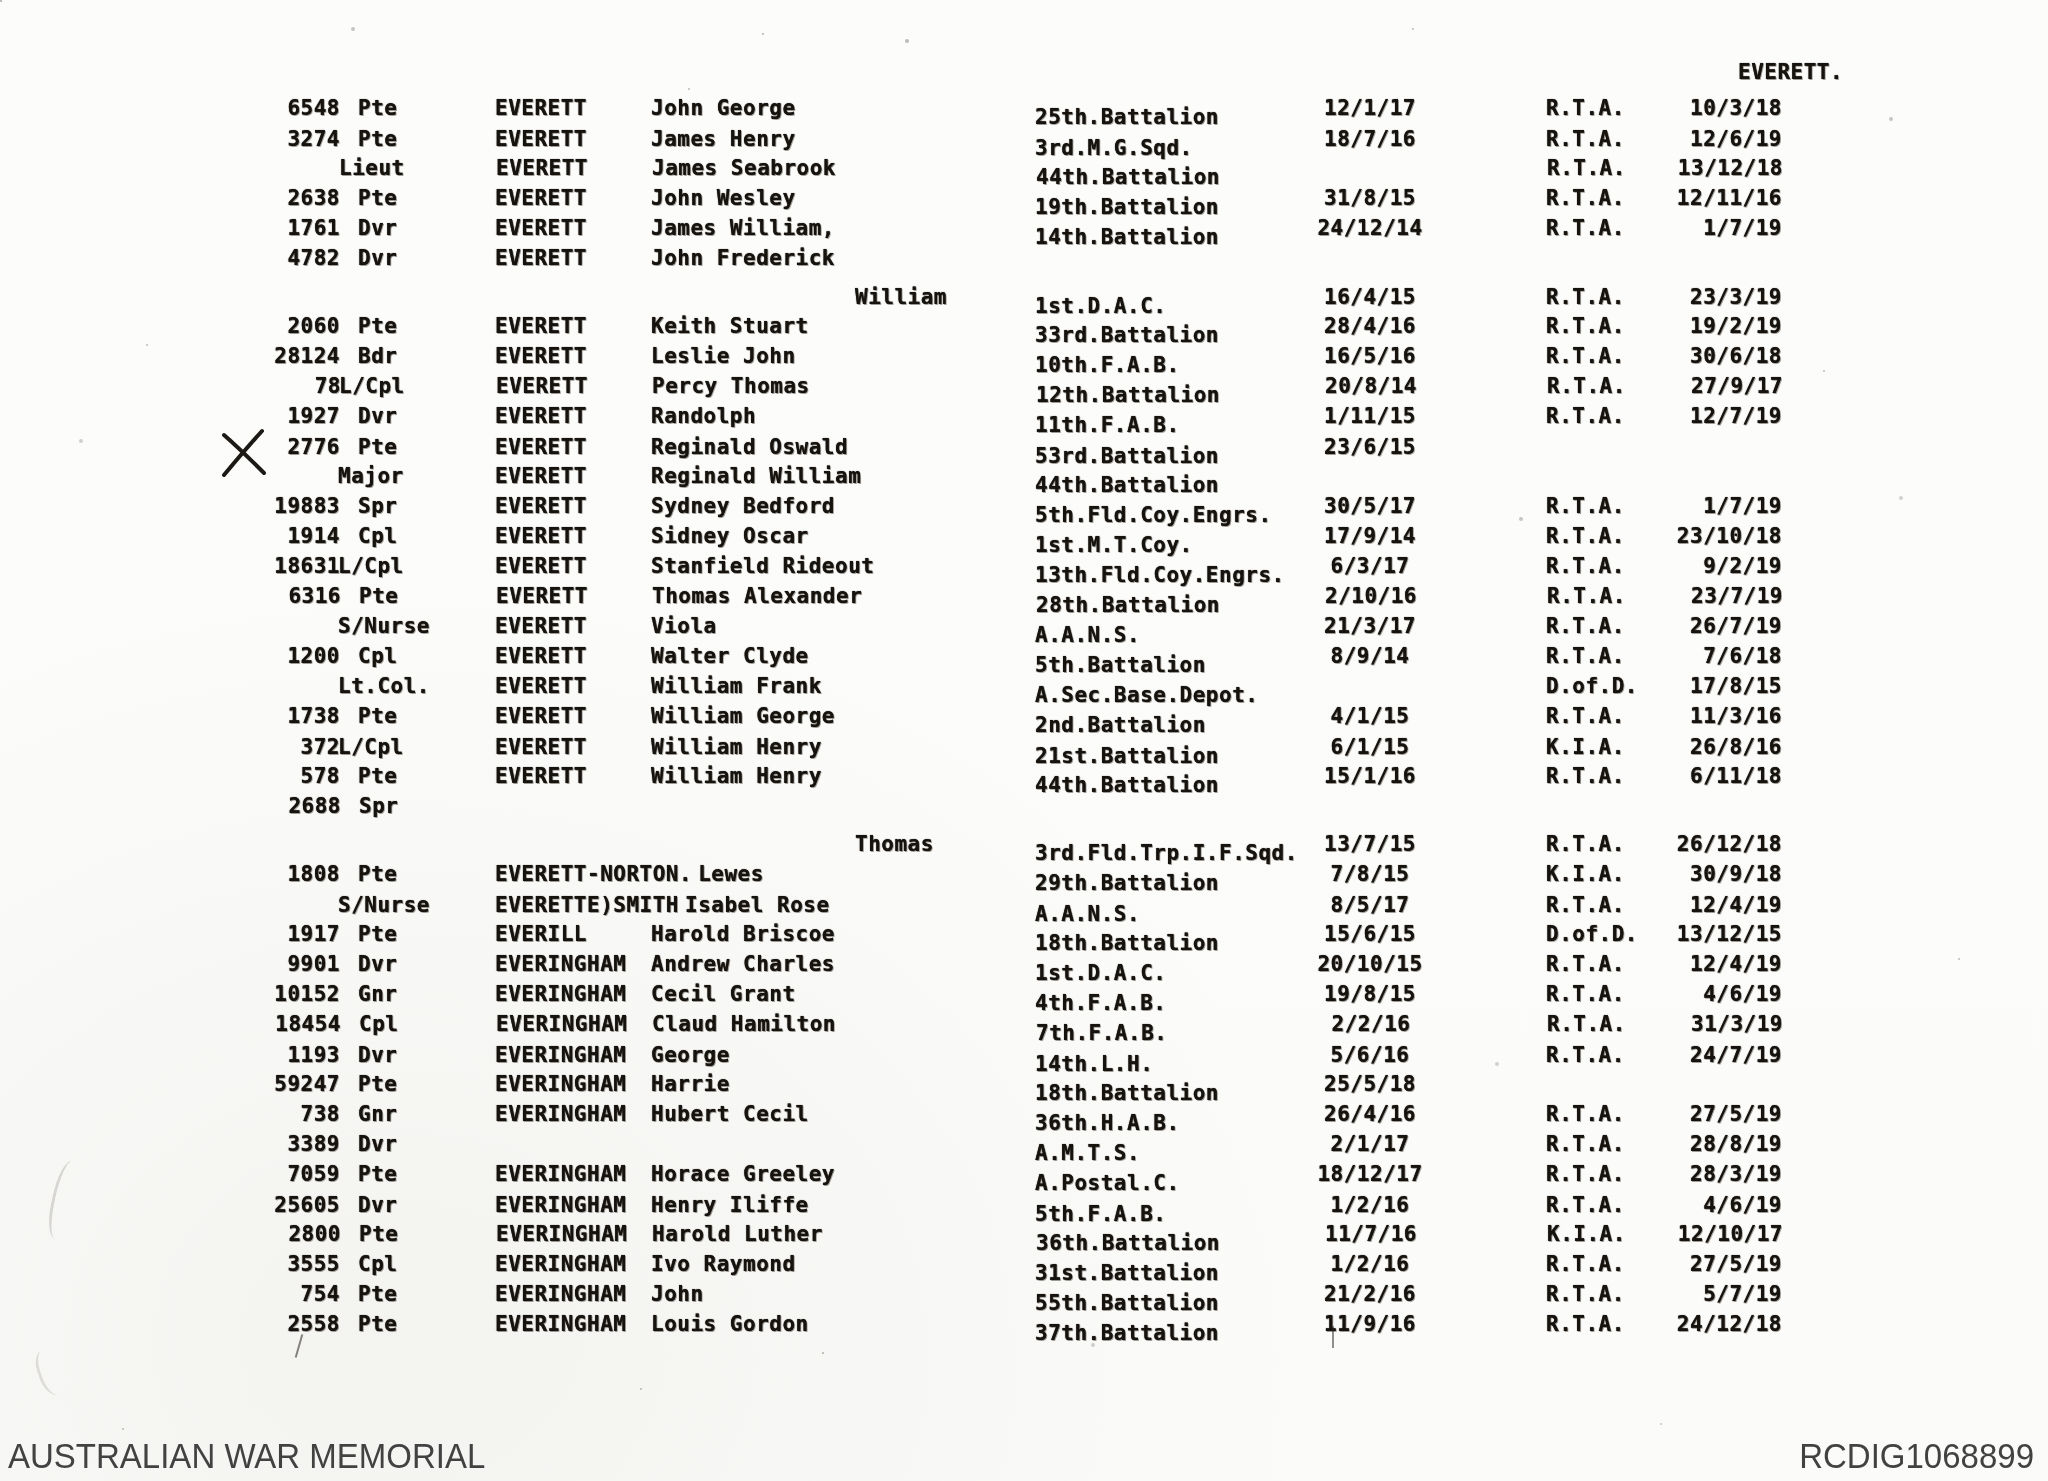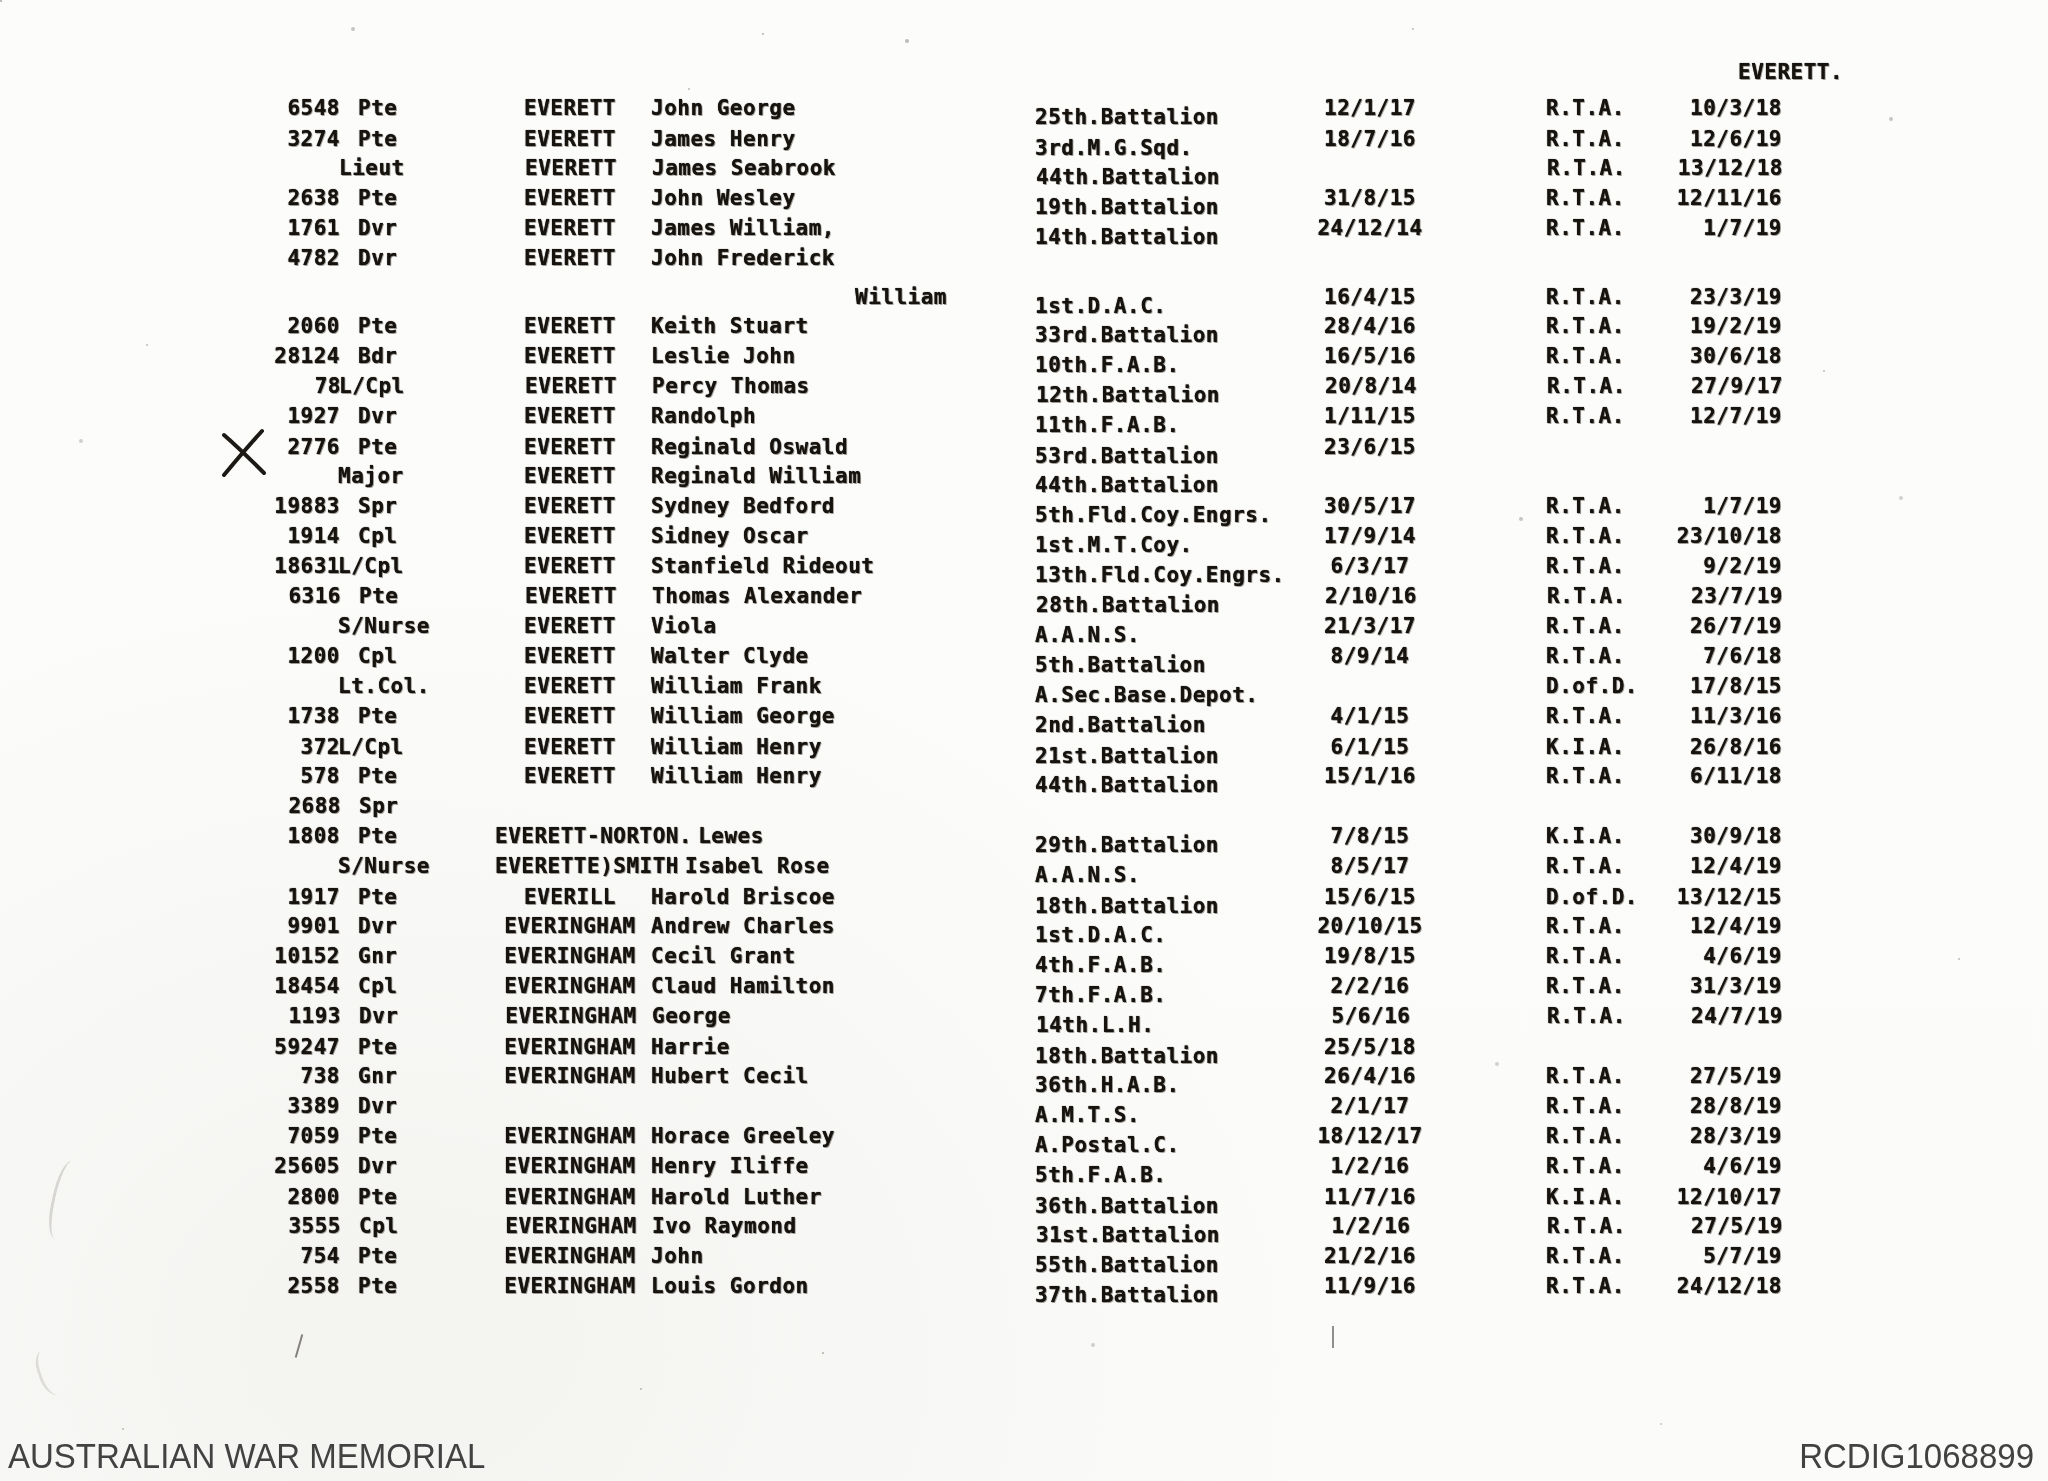--- a/index.html
+++ b/index.html
@@ -30,21 +30,21 @@
   .roll{position:absolute;left:0;top:96px;width:100%;}
   .row{position:relative;height:30px;}
   .row.cont{margin-top:8px;}
   .row:nth-child(5n+2){transform:translateY(1px);}
   .row:nth-child(7n+3){transform:translateX(1px);}
   .num{position:absolute;left:120px;width:220px;text-align:right;}
   .rank{position:absolute;left:358px;}
   .rank.long{left:338px;}
   .nameblock{position:absolute;left:495px;white-space:nowrap;}
   .cont .nameblock{left:855px;}
-  .surname{display:inline-block;min-width:150px;text-align:center;}
+  .surname{display:inline-block;min-width:150px;}
   .name{margin-left:6px;}
   .cont .name{margin-left:0;}
   .unit{position:absolute;left:1035px;margin-top:9px;}
   .edate{position:absolute;left:1280px;width:180px;text-align:center;}
   .fate{position:absolute;left:1546px;white-space:nowrap;}
   .fate-label{display:inline-block;min-width:104px;}
   .fate-date{display:inline-block;min-width:132px;text-align:right;}
   .xmark{position:absolute;left:220px;top:-8px;}
   .xmark svg{display:block;}
   
@@ -328,20 +328,29 @@
     <span class="fate t"><span class="fate-label">R.T.A.</span><span class="fate-date">6/11/18</span></span>
   </div>
         <div class="row">
 
     <span class="num t">2688</span>
     <span class="rank t">Spr</span>
     <span class="unit t"></span>
     <span class="edate t"></span>
 
   </div>
+        <div class="row cont">
+
+    <span class="num t"></span>
+    <span class="rank t"></span>
+    <span class="nameblock t"><span class="name">Thomas</span></span>
+    <span class="unit t">3rd.Fld.Trp.I.F.Sqd.</span>
+    <span class="edate t">13/7/15</span>
+    <span class="fate t"><span class="fate-label">R.T.A.</span><span class="fate-date">26/12/18</span></span>
+  </div>
         <div class="row">
 
     <span class="num t">1808</span>
     <span class="rank t">Pte</span>
     <span class="nameblock t"><span class="surname">EVERETT-NORTON.</span><span class="name">Lewes</span></span>
     <span class="unit t">29th.Battalion</span>
     <span class="edate t">7/8/15</span>
     <span class="fate t"><span class="fate-label">K.I.A.</span><span class="fate-date">30/9/18</span></span>
   </div>
         <div class="row">

